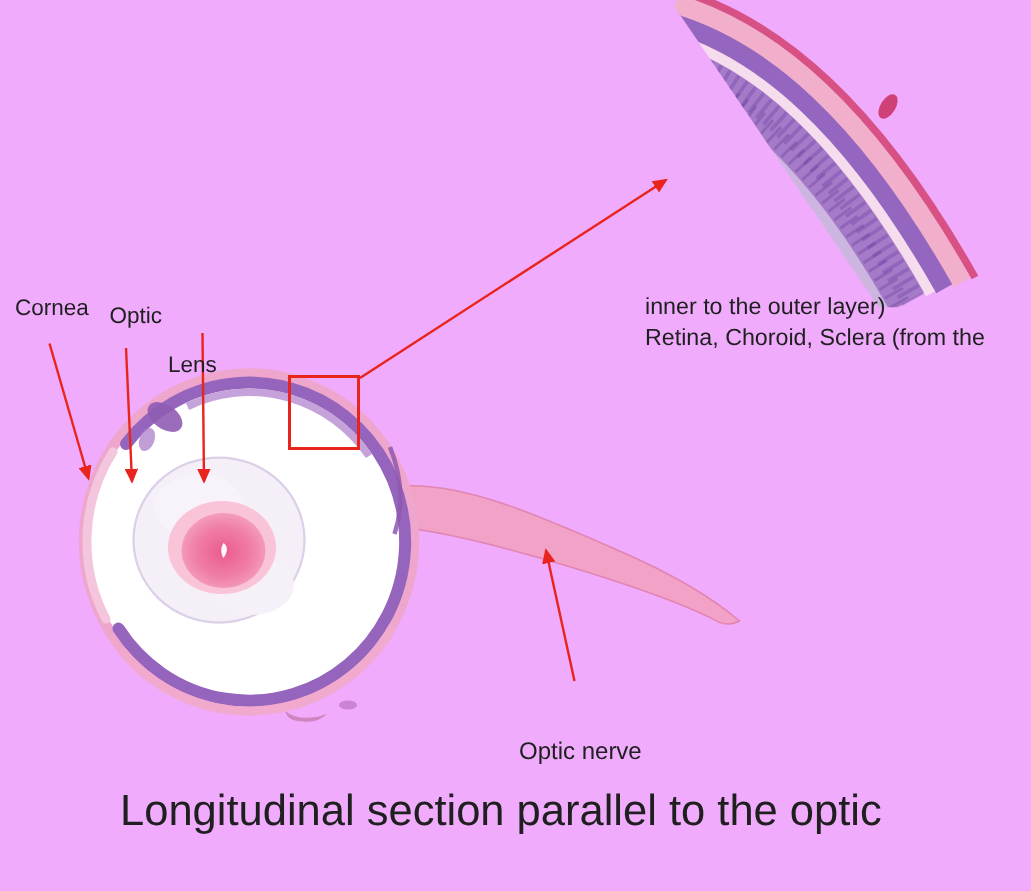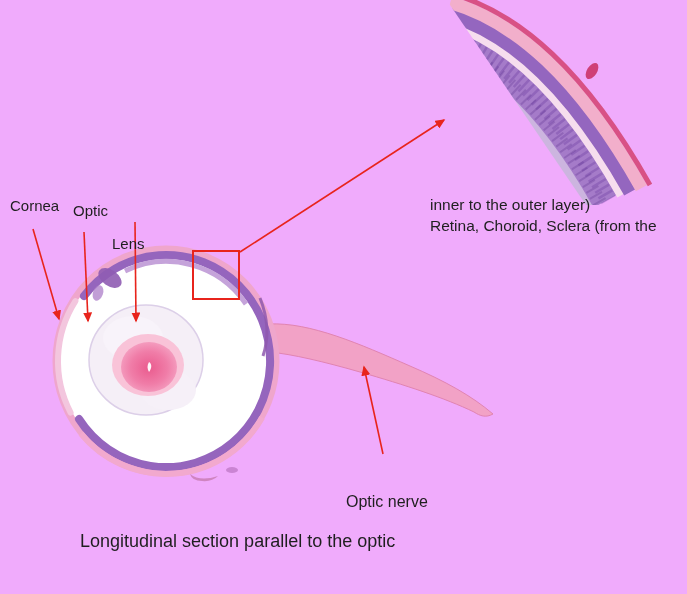--- a/index.html
+++ b/index.html
@@ -13,21 +13,21 @@
   }
   .label{
     position:absolute;
     color:var(--c-label-text,#1f1f1f);
     white-space:nowrap;
     line-height:1.25;
   }
   .small-label{font-size:15px;}
   .inset-caption{left:430px;top:194px;font-size:15.5px;line-height:21px;}
   .nerve-label{left:346px;top:457px;font-size:16px;margin-top:35px;}
-  .caption{left:80px;top:524px;font-size:18px;line-height:34px;}
+  .caption{left:80px;top:524px;font-size:29px;line-height:34px;}
   svg{position:absolute;left:0;top:0;}
   .red-stroke{stroke:var(--c-annotation-red,#e8241c);}
   .red-fill{fill:var(--c-annotation-red,#e8241c);}
   .sclera-stroke{stroke:var(--c-sclera-pink,#efa6cc);}
   .retina-stroke{stroke:var(--c-retina-purple,#9565bd);}
   .nerve-fill{fill:var(--c-nerve-pink,#f2a2c6);}
   .inset-purple-stroke{stroke:var(--c-inset-purple,#9466bf);}
   .inset-rim-stroke{stroke:var(--c-inset-outer-pink,#d85185);}
 </style>
 </head>

